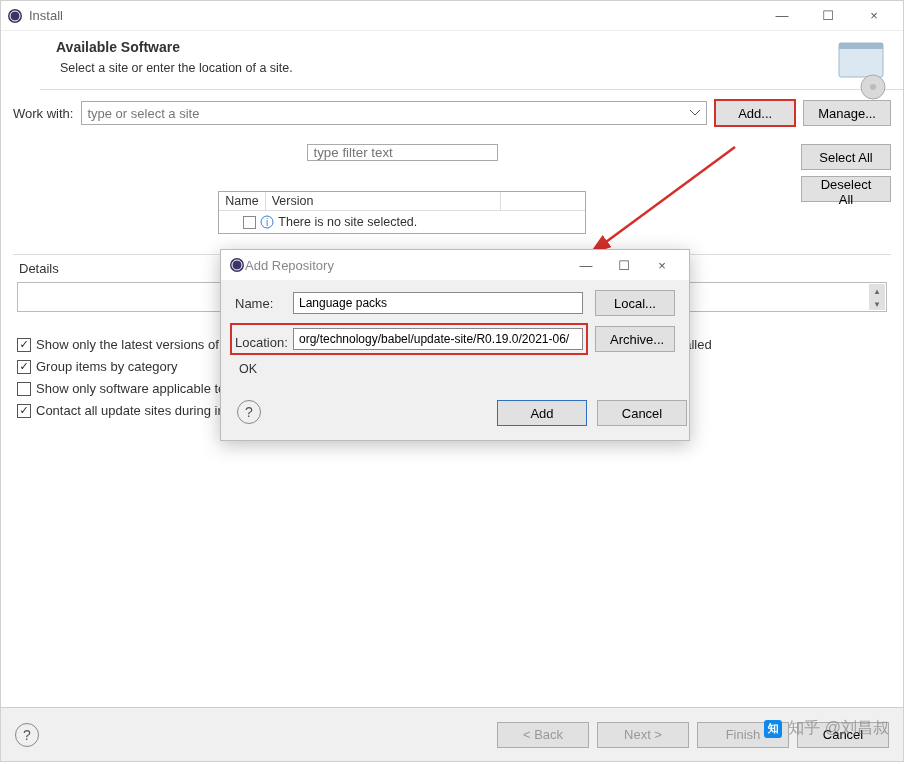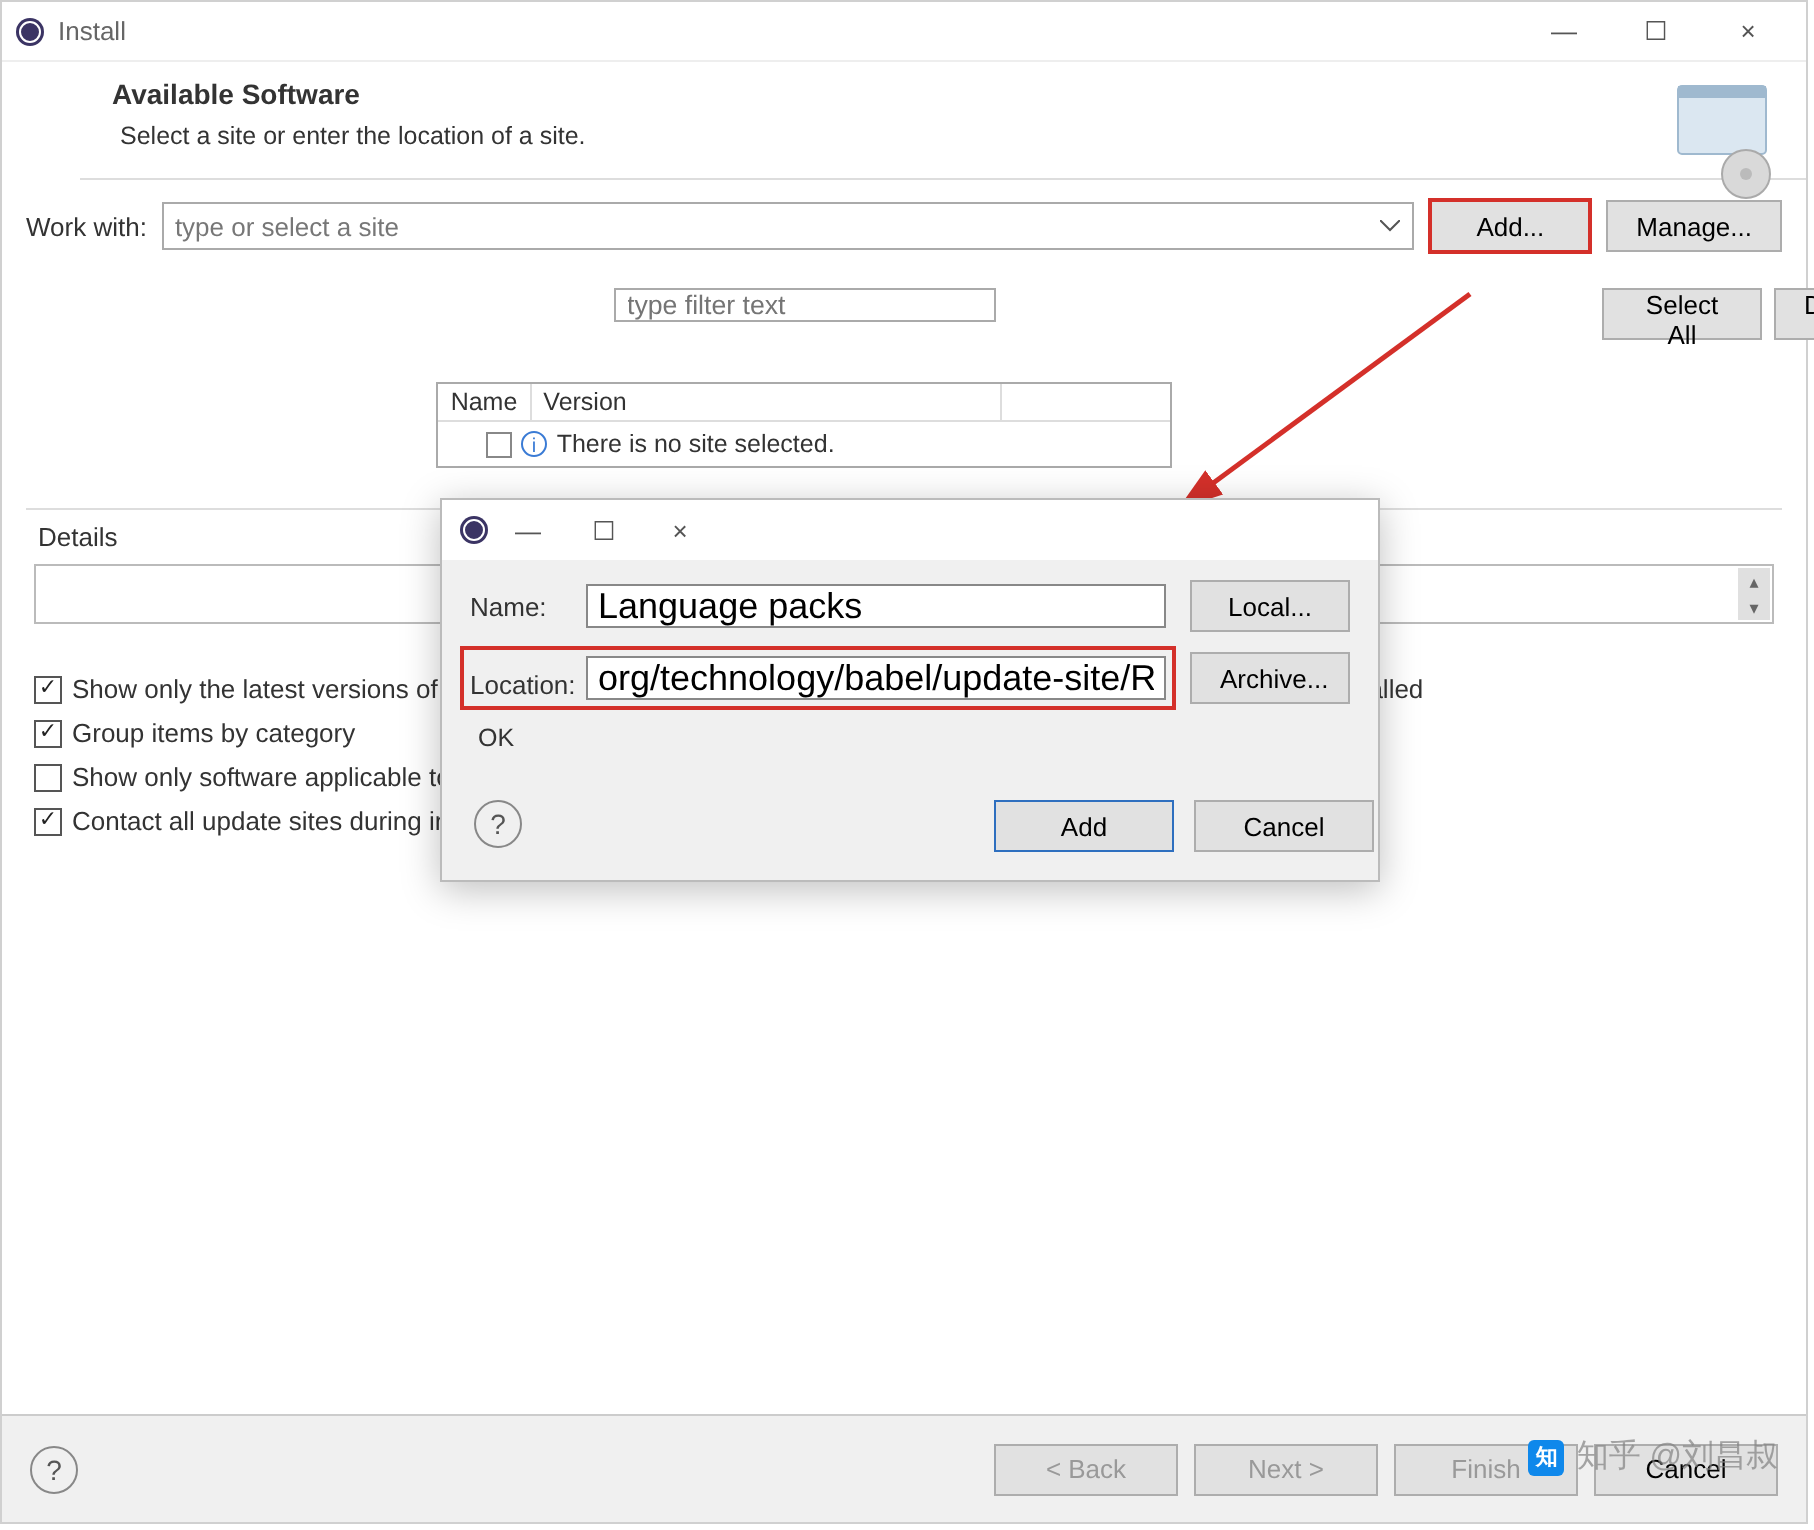--- a/index.html
+++ b/index.html
@@ -23,21 +23,21 @@
 
 .row-work { display: flex; align-items: center; gap: 8px; }
 .label { font-size: 13px; }
 .combo { flex: 1; height: 24px; border: 1px solid #aaa; background: #fff; display: flex; align-items: center; padding: 0 5px; color: #777; position: relative; }
 .combo .drop { position: absolute; right: 3px; top: 2px; width: 16px; height: 18px; display: flex; align-items: center; justify-content: center; }
 .btn { height: 26px; border: 1px solid #adadad; background: #e1e1e1; padding: 0 14px; font-size: 13px; cursor: pointer; min-width: 80px;}
 .btn-add-highlight { outline: 2px solid #d4302a; outline-offset: -1px; }
 
 .filter-row { display: flex; gap: 10px; margin-top: 18px; }
 .filter-input { flex: 1; height: 24px; border: 1px solid #aaa; padding: 0 6px; color: #777; }
-.sidebuttons { display: flex; flex-direction: row; gap: 6px; width: 90px; }
+.sidebuttons { display: flex; flex-direction: column; gap: 6px; width: 90px; }
 
 .treegrid { border: 1px solid #aaa; height: 188px; margin-top: 6px; flex: 1; }
 .tree-row { display: flex; }
 .treegrid .th { flex: 1; background: #fff; border-bottom: 1px solid #ddd; padding: 2px 6px; font-size: 12.5px; }
 .treegrid .th + .th { border-left: 1px solid #ddd; flex: 0 0 235px; }
 .treegrid .th:last-child { flex: 0 0 85px; border-left: 1px solid #ddd; }
 .tree-body { padding: 4px 6px; display: flex; align-items: center; gap: 4px; font-size: 12.5px; }
 .tree-chk { width: 13px; height: 13px; border: 1px solid #888; }
 .info-icon { width: 14px; height: 14px; }
 
@@ -66,21 +66,21 @@
 .bottombar .btn { width: 92px; min-width:92px; margin-left: 8px; }
 .btn.disabled { color: #999; }
 
 
 .modal { position: absolute; left: 219px; top: 248px; width: 470px; height: 192px; background: #f0f0f0; border: 1px solid #bbb; box-shadow: 0 4px 18px rgba(0,0,0,.25); }
 .modal .mtitle { height: 30px; background: #fff; display: flex; align-items: center; padding: 0 8px; }
 .modal .mtitle .title { flex: 1; color: #888; font-size: 13px;}
 .modalbody { padding: 10px 14px; }
 .modalrow { display: flex; align-items: center; margin-bottom: 10px; }
 .modalrow .mlbl { width: 58px; }
-.modalrow input { flex: 1; height: 22px; border: 1px solid #888; padding: 0 5px; font-size: 18px; background: #fff; }
+.modalrow input { flex: 1; height: 22px; border: 1px solid #888; padding: 0 5px; font-size: 12px; background: #fff; }
 .modalrow .mbtn { width: 80px; margin-left: 12px; }
 .loc-highlight { outline: 2px solid #d4302a; padding: 3px; margin: -3px; }
 .modalstatus { margin-left: 4px; font-size: 12.5px; }
 .modal .help-circle { position: absolute; left: 16px; bottom: 16px; }
 .modalfooter { position: absolute; right: 2px; bottom: 14px; display: flex; gap: 10px; align-items: flex-end;}
 .modalfooter .btn.addbtn { border: 1.5px solid #2e6fbf; width: 90px;}
 .modalfooter .btn { width: 90px; }
 
 
 .arrow { position: absolute; pointer-events: none; }
@@ -231,20 +231,21 @@
   </svg>
 
   <div class="modal">
     <div class="mtitle">
       <span class="icon-eclipse">
         <svg width="16" height="16" viewBox="0 0 16 16">
             <circle cx="8" cy="8" r="7" fill="#3b3464"></circle>
             <ellipse cx="8" cy="8" rx="5" ry="5" fill="none" stroke="#fff" stroke-width="1"></ellipse>
           </svg>
       </span>
+      <span class="title">Add Repository</span>
       <div class="winbtn" style="width:38px">—</div>
       <div class="winbtn" style="width:38px">☐</div>
       <div class="winbtn close" style="width:38px">×</div>
     </div>
     <div class="modalbody">
       <div class="modalrow">
         <span class="mlbl">Name:</span>
         <input value="Language packs" style="">
         <button class="btn mbtn">Local...</button>
       </div>

